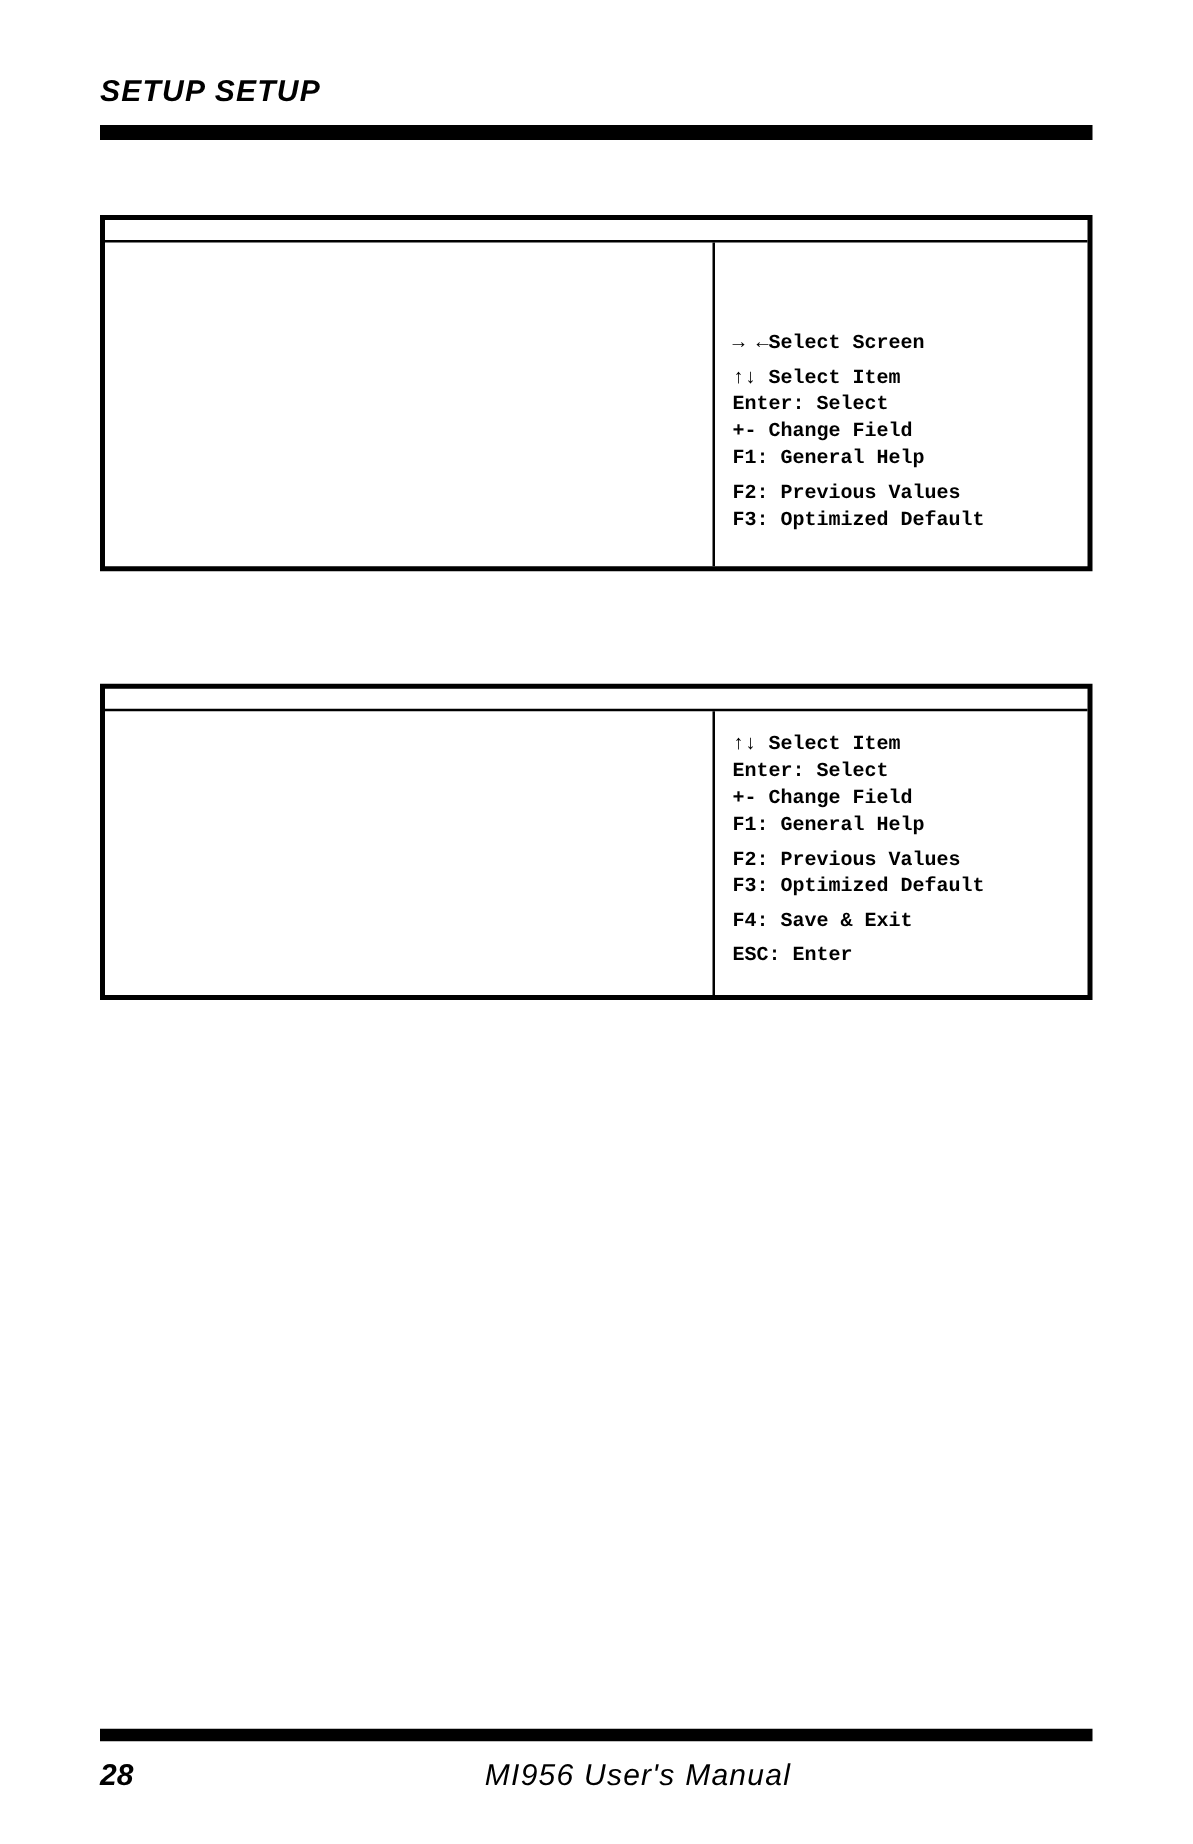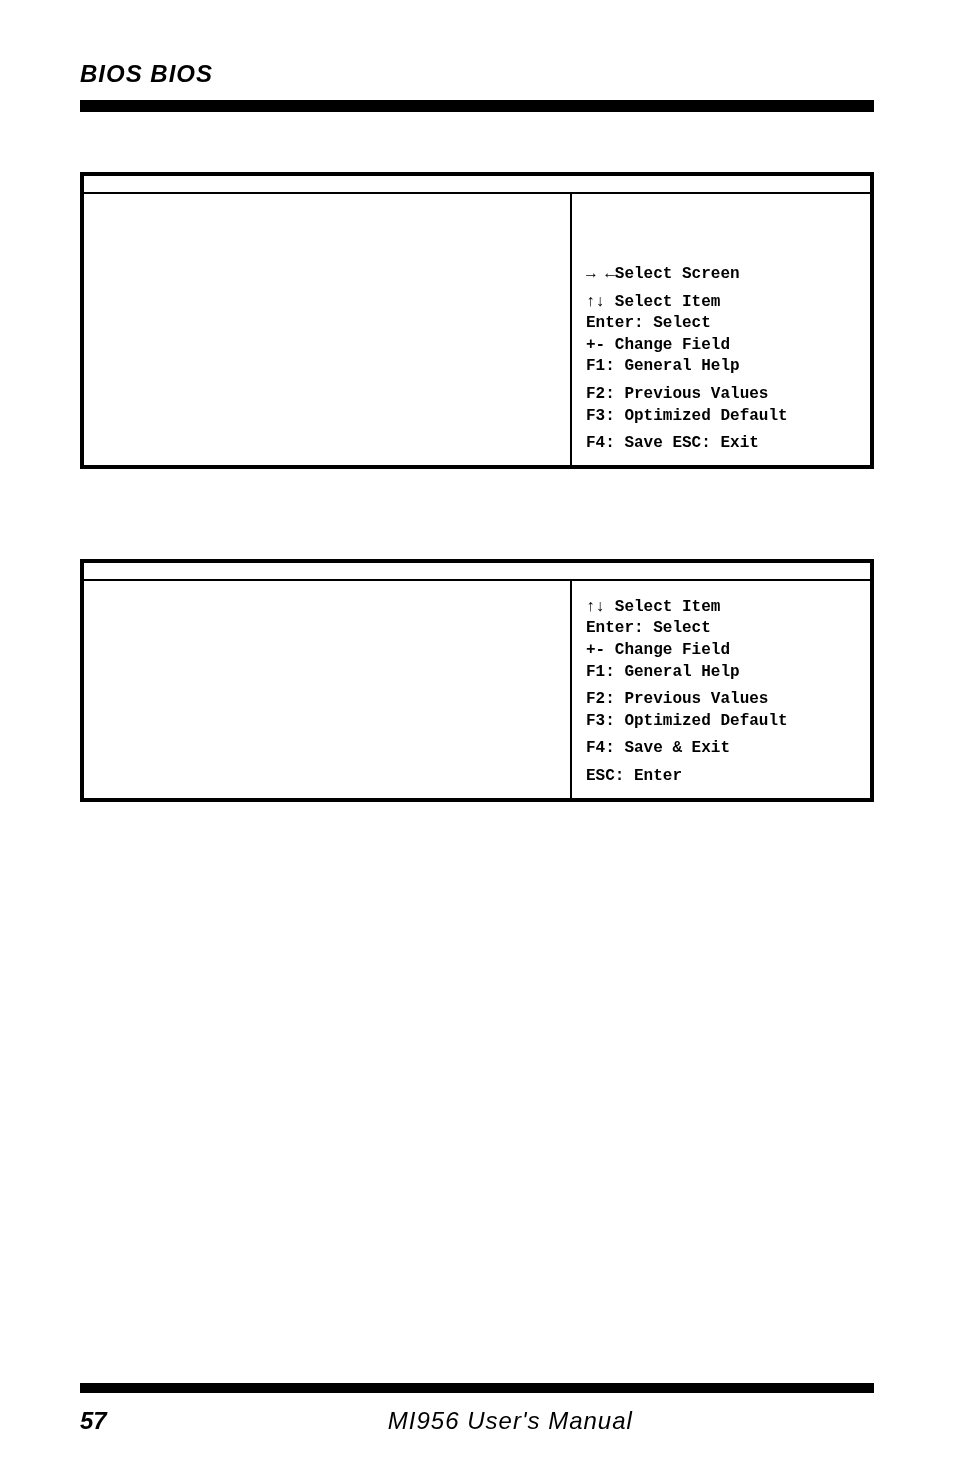--- a/index.html
+++ b/index.html
@@ -46,21 +46,21 @@
   .bios-body {
     display: flex;
   }
   .bios-left {
     flex: 1;
     min-height: 40px;
   }
   .bios-right {
     width: 300px;
     border-left: 2px solid #000;
-    padding: 10px 12px 10px 14px;
+    padding: 10px 12px 20px 14px;
     font-family: "Courier New", monospace;
     font-weight: bold;
     font-size: 16px;
     line-height: 1.35;
     white-space: nowrap;
   }
   .bios-right .pad-top-1 {
     padding-top: 60px;
   }
   .footer-area {
@@ -90,40 +90,39 @@
     flex: 1;
     text-align: center;
     margin-left: -60px;
   }
 </style>
 </head>
 <body>
 
 <div class="page">
 
-  <div class="header-title">BIOS BIOS</div>
+  <div class="header-title">SETUP SETUP</div>
   <div class="thick-bar"></div>
 
   <div class="bios-box">
     <div class="bios-top-strip"></div>
     <div class="bios-body">
       <div class="bios-left"></div>
       <div class="bios-right">
         <div class="pad-top-1"></div>
         <div>→ ←Select Screen</div>
         <div style="height:6px"></div>
         <div>↑↓ Select Item</div>
         <div>Enter: Select</div>
         <div>+-  Change Field</div>
         <div>F1: General Help</div>
         <div style="height:6px"></div>
         <div>F2: Previous Values</div>
         <div>F3: Optimized Default</div>
         <div style="height:6px"></div>
-        <div>F4: Save  ESC: Exit</div>
       </div>
     </div>
   </div>
 
   <div class="bios-box">
     <div class="bios-top-strip"></div>
     <div class="bios-body">
       <div class="bios-left"></div>
       <div class="bios-right">
         <div style="height:6px"></div>
@@ -138,18 +137,18 @@
         <div>F4: Save &amp; Exit</div>
         <div style="height:6px"></div>
         <div>ESC: Enter</div>
       </div>
     </div>
   </div>
 
   <div class="footer-area">
     <div class="footer-bar"></div>
     <div class="footer-row">
-      <div class="page-num">57</div>
+      <div class="page-num">28</div>
       <div class="footer-title">MI956 User's Manual</div>
     </div>
   </div>
 
 </div>
 
 </body></html>

